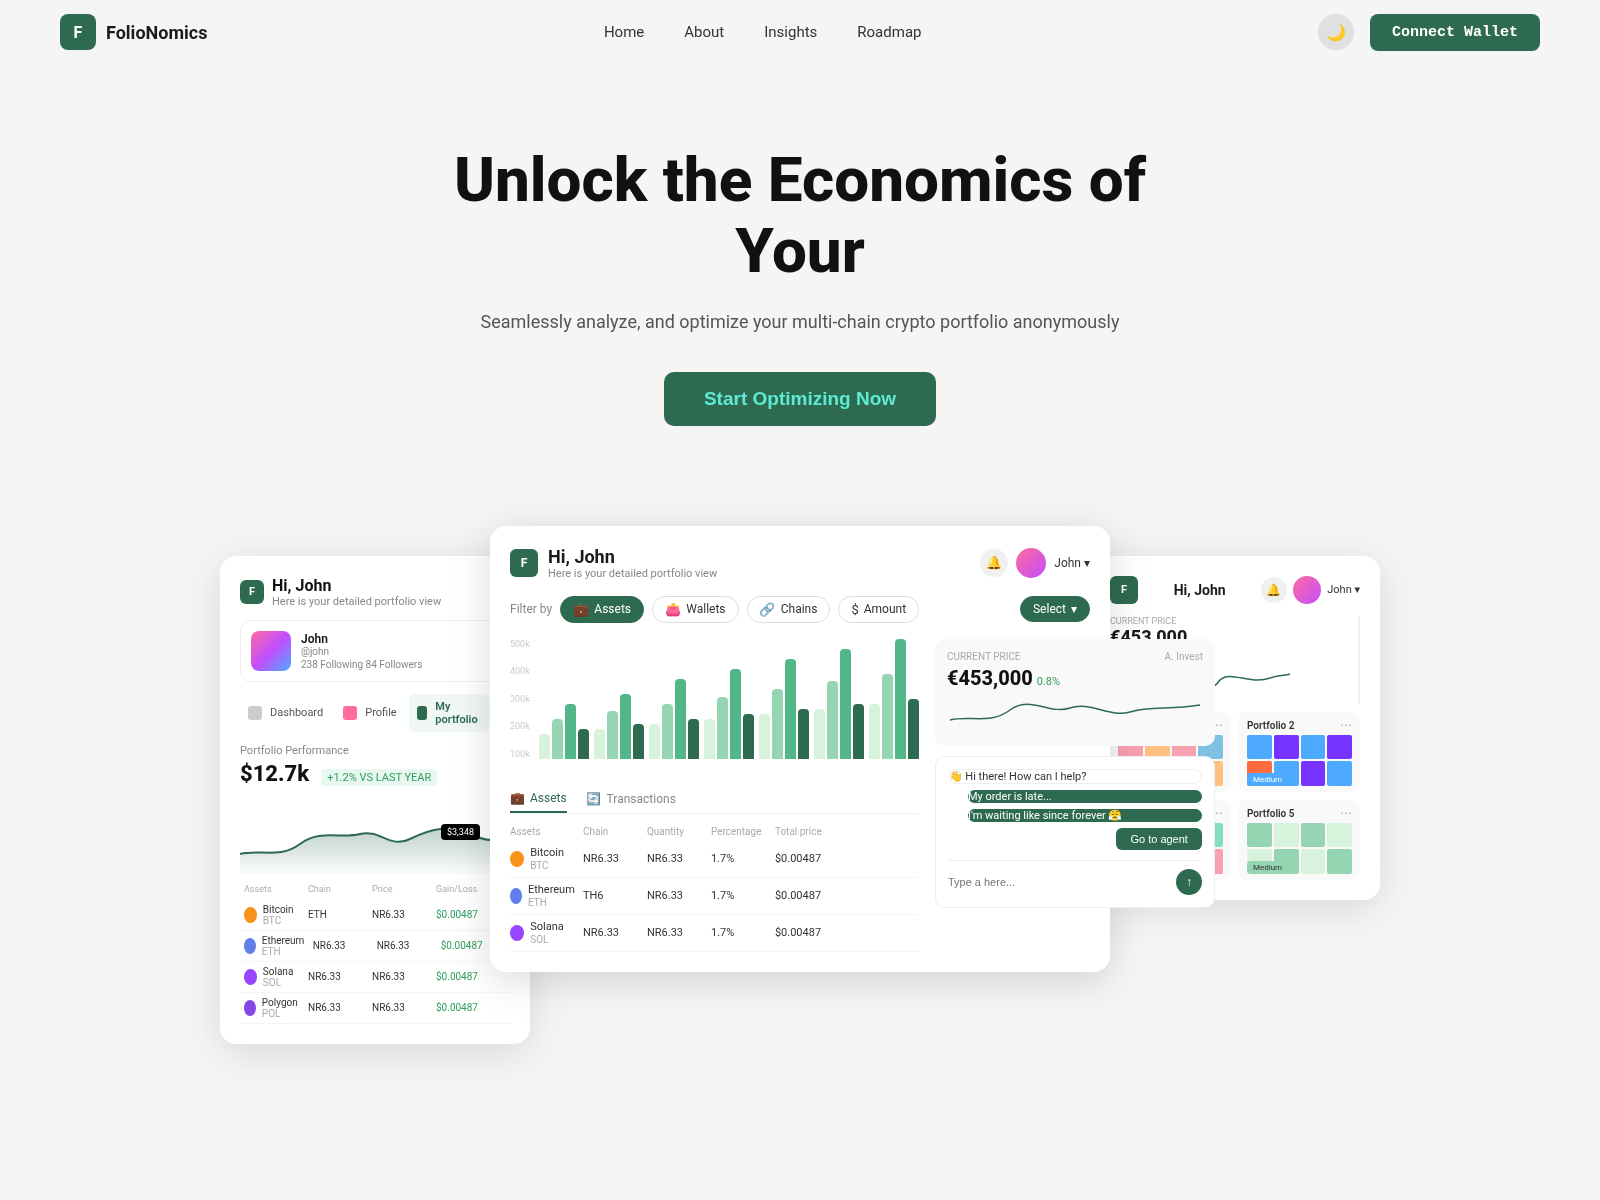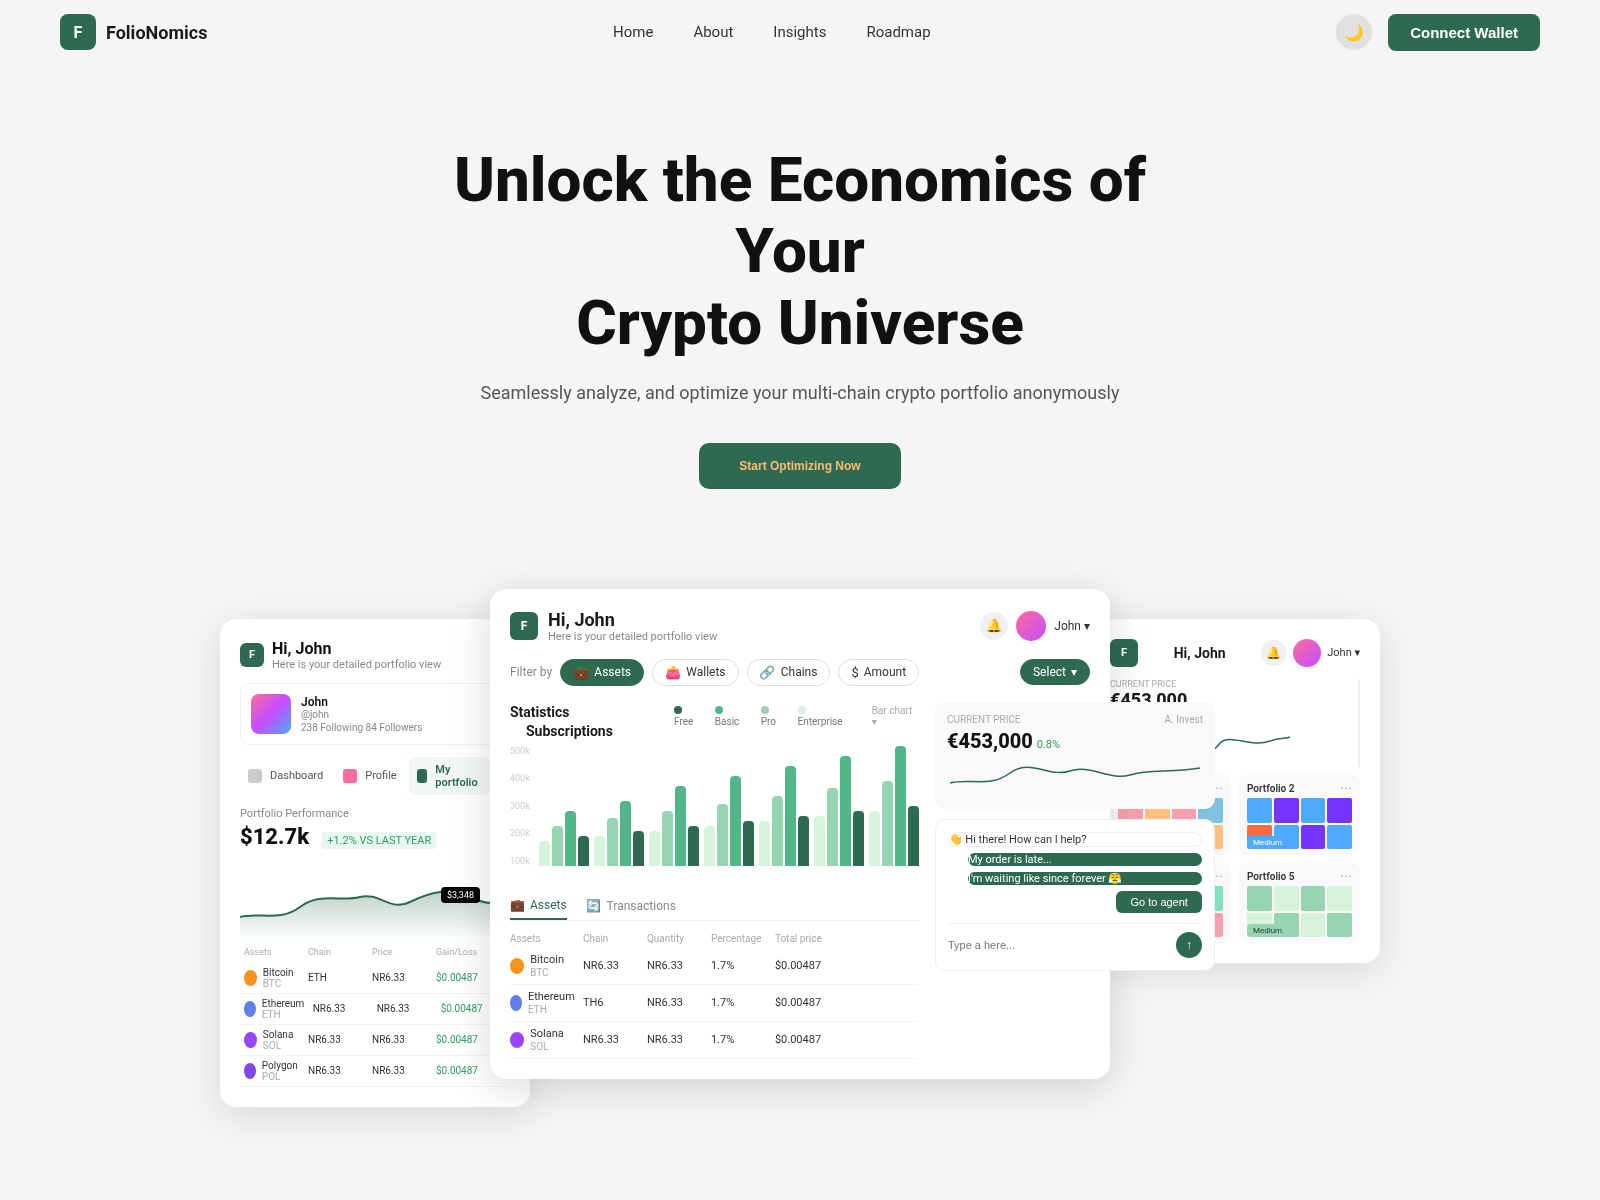--- a/index.html
+++ b/index.html
@@ -74,20 +74,21 @@
     }
     .connect-wallet-btn {
       background: #2d6a4f;
       color: white;
       border: none;
       padding: 10px 22px;
       border-radius: 8px;
       font-size: 15px;
       font-weight: 600;
       cursor: pointer;
+      font-family: Liberation Mono, monospace;
     }
 
     
     .hero {
       text-align: center;
       padding: 80px 20px 40px;
     }
     .hero-title {
       font-size: 62px;
       font-weight: 800;
@@ -96,25 +97,25 @@
       margin: 0 auto 24px;
       color: #111;
     }
     .hero-subtitle {
       font-size: 18px;
       color: #555;
       margin-bottom: 40px;
     }
     .hero-cta {
       background: #2d6a4f;
-      color: #fdba74;
+      color: #5eead4;
       border: none;
       padding: 16px 40px;
       border-radius: 10px;
-      font-size: 12px;
+      font-size: 19px;
       font-weight: 600;
       cursor: pointer;
       display: inline-block;
     }
 
     
     .dashboard-preview {
       position: relative;
       max-width: 1200px;
       margin: 60px auto 0;
@@ -615,21 +616,20 @@
   </div>
   <div class="navbar-right">
     <button class="theme-toggle">🌙</button>
     <button class="connect-wallet-btn">Connect Wallet</button>
   </div>
 </nav>
 
 <section class="hero">
   <h1 class="hero-title">
     <span>Unlock the Economics of Your</span><br>
-    <span>Crypto Universe</span>
   </h1>
   <p class="hero-subtitle">Seamlessly analyze, and optimize your multi-chain crypto portfolio anonymously</p>
   <button class="hero-cta">Start Optimizing Now</button>
 </section>
 
 <div class="dashboard-preview">
 
   <div class="mini-dashboard-left">
     <div class="mini-header">
       <div class="mini-logo">F</div>
@@ -772,33 +772,20 @@
       <div style="margin-left:auto;">
         <div class="filter-chip" style="background:#2d6a4f;color:white;border-color:#2d6a4f;">
           <span>Select</span> ▾
         </div>
       </div>
     </div>
 
     <div class="main-content-grid">
 
       <div class="stats-section">
-        <div style="display:flex;align-items:center;justify-content:space-between;margin-bottom:6px;">
-          <div>
-            <span class="stats-title">Statistics</span>
-            <span style="font-size:14px;font-weight:700;margin-left:16px;">Subscriptions</span>
-          </div>
-          <div class="stats-legend">
-            <span><span class="legend-dot" style="background:#2d6a4f"></span>Free</span>
-            <span><span class="legend-dot" style="background:#52b788"></span>Basic</span>
-            <span><span class="legend-dot" style="background:#95d5b2"></span>Pro</span>
-            <span><span class="legend-dot" style="background:#d8f3dc"></span>Enterprise</span>
-            <span style="margin-left:8px;font-size:10px;color:#aaa;">Bar chart ▾</span>
-          </div>
-        </div>
 
         <div style="display:flex;align-items:flex-end;gap:5px;height:140px;padding-bottom:20px;position:relative;">
 
           <div style="display:flex;flex-direction:column;justify-content:space-between;height:120px;font-size:9px;color:#ccc;margin-right:4px;">
             <span>500k</span>
             <span>400k</span>
             <span>300k</span>
             <span>200k</span>
             <span>100k</span>
           </div>

